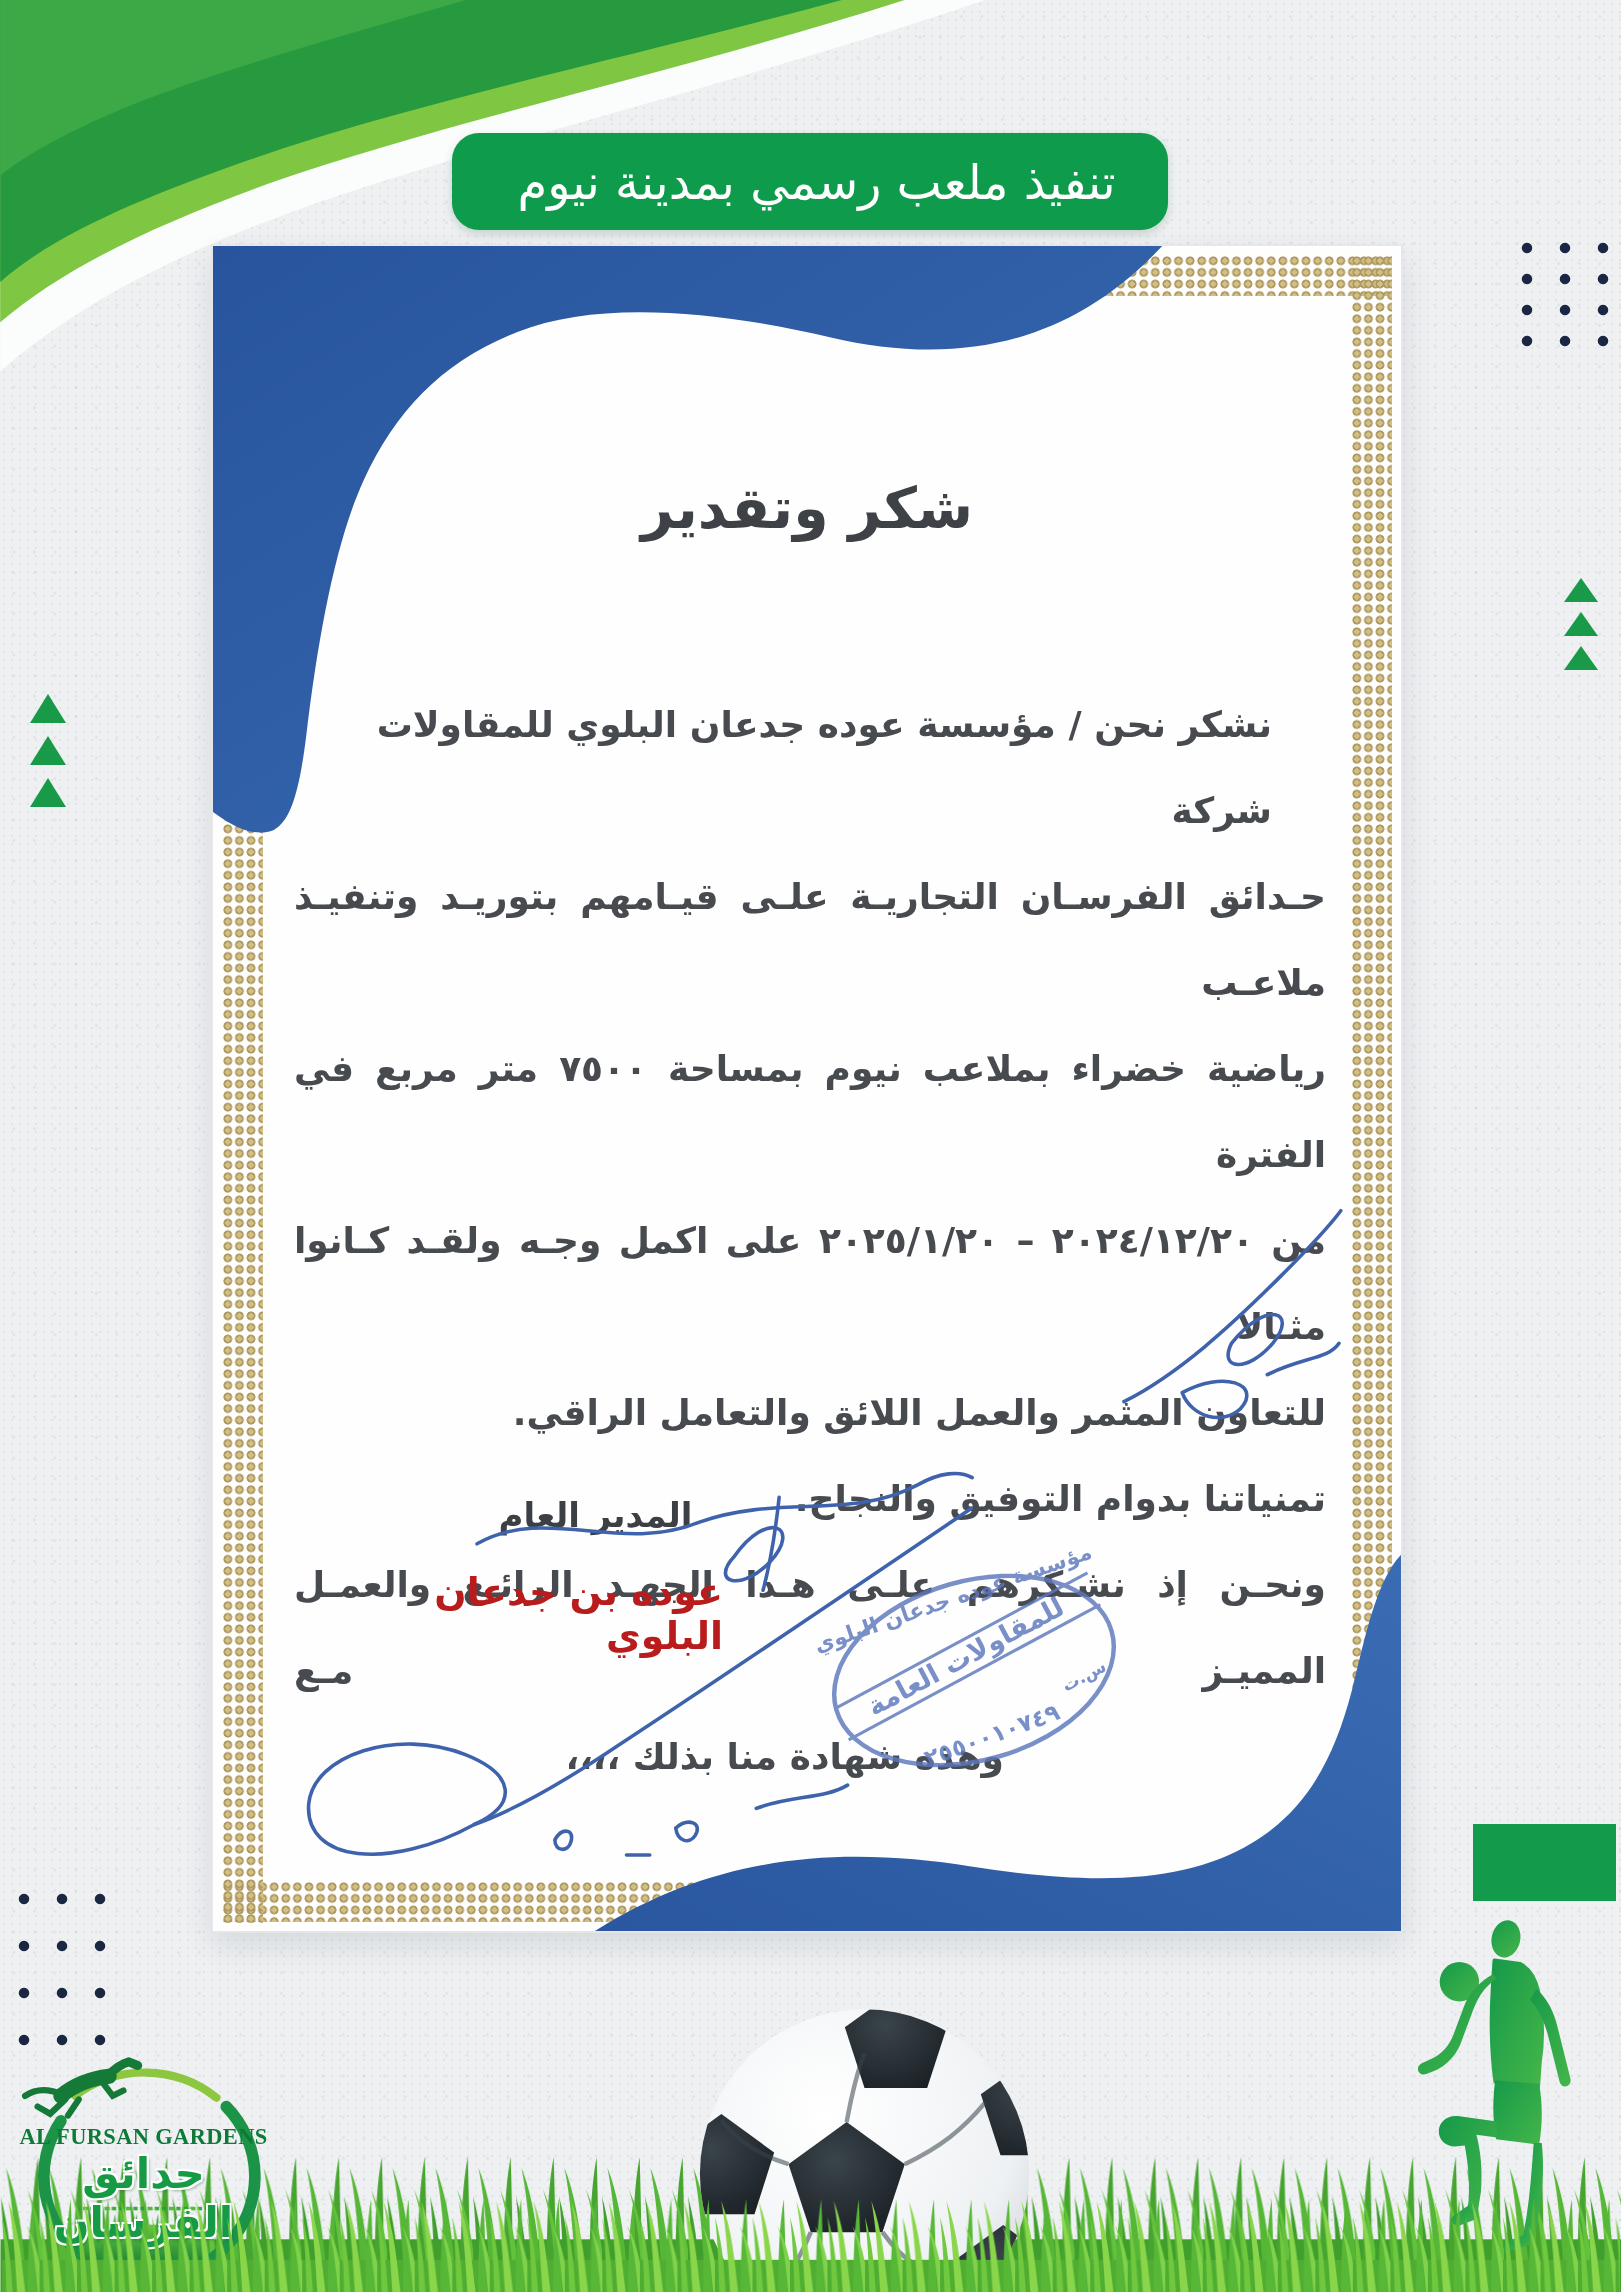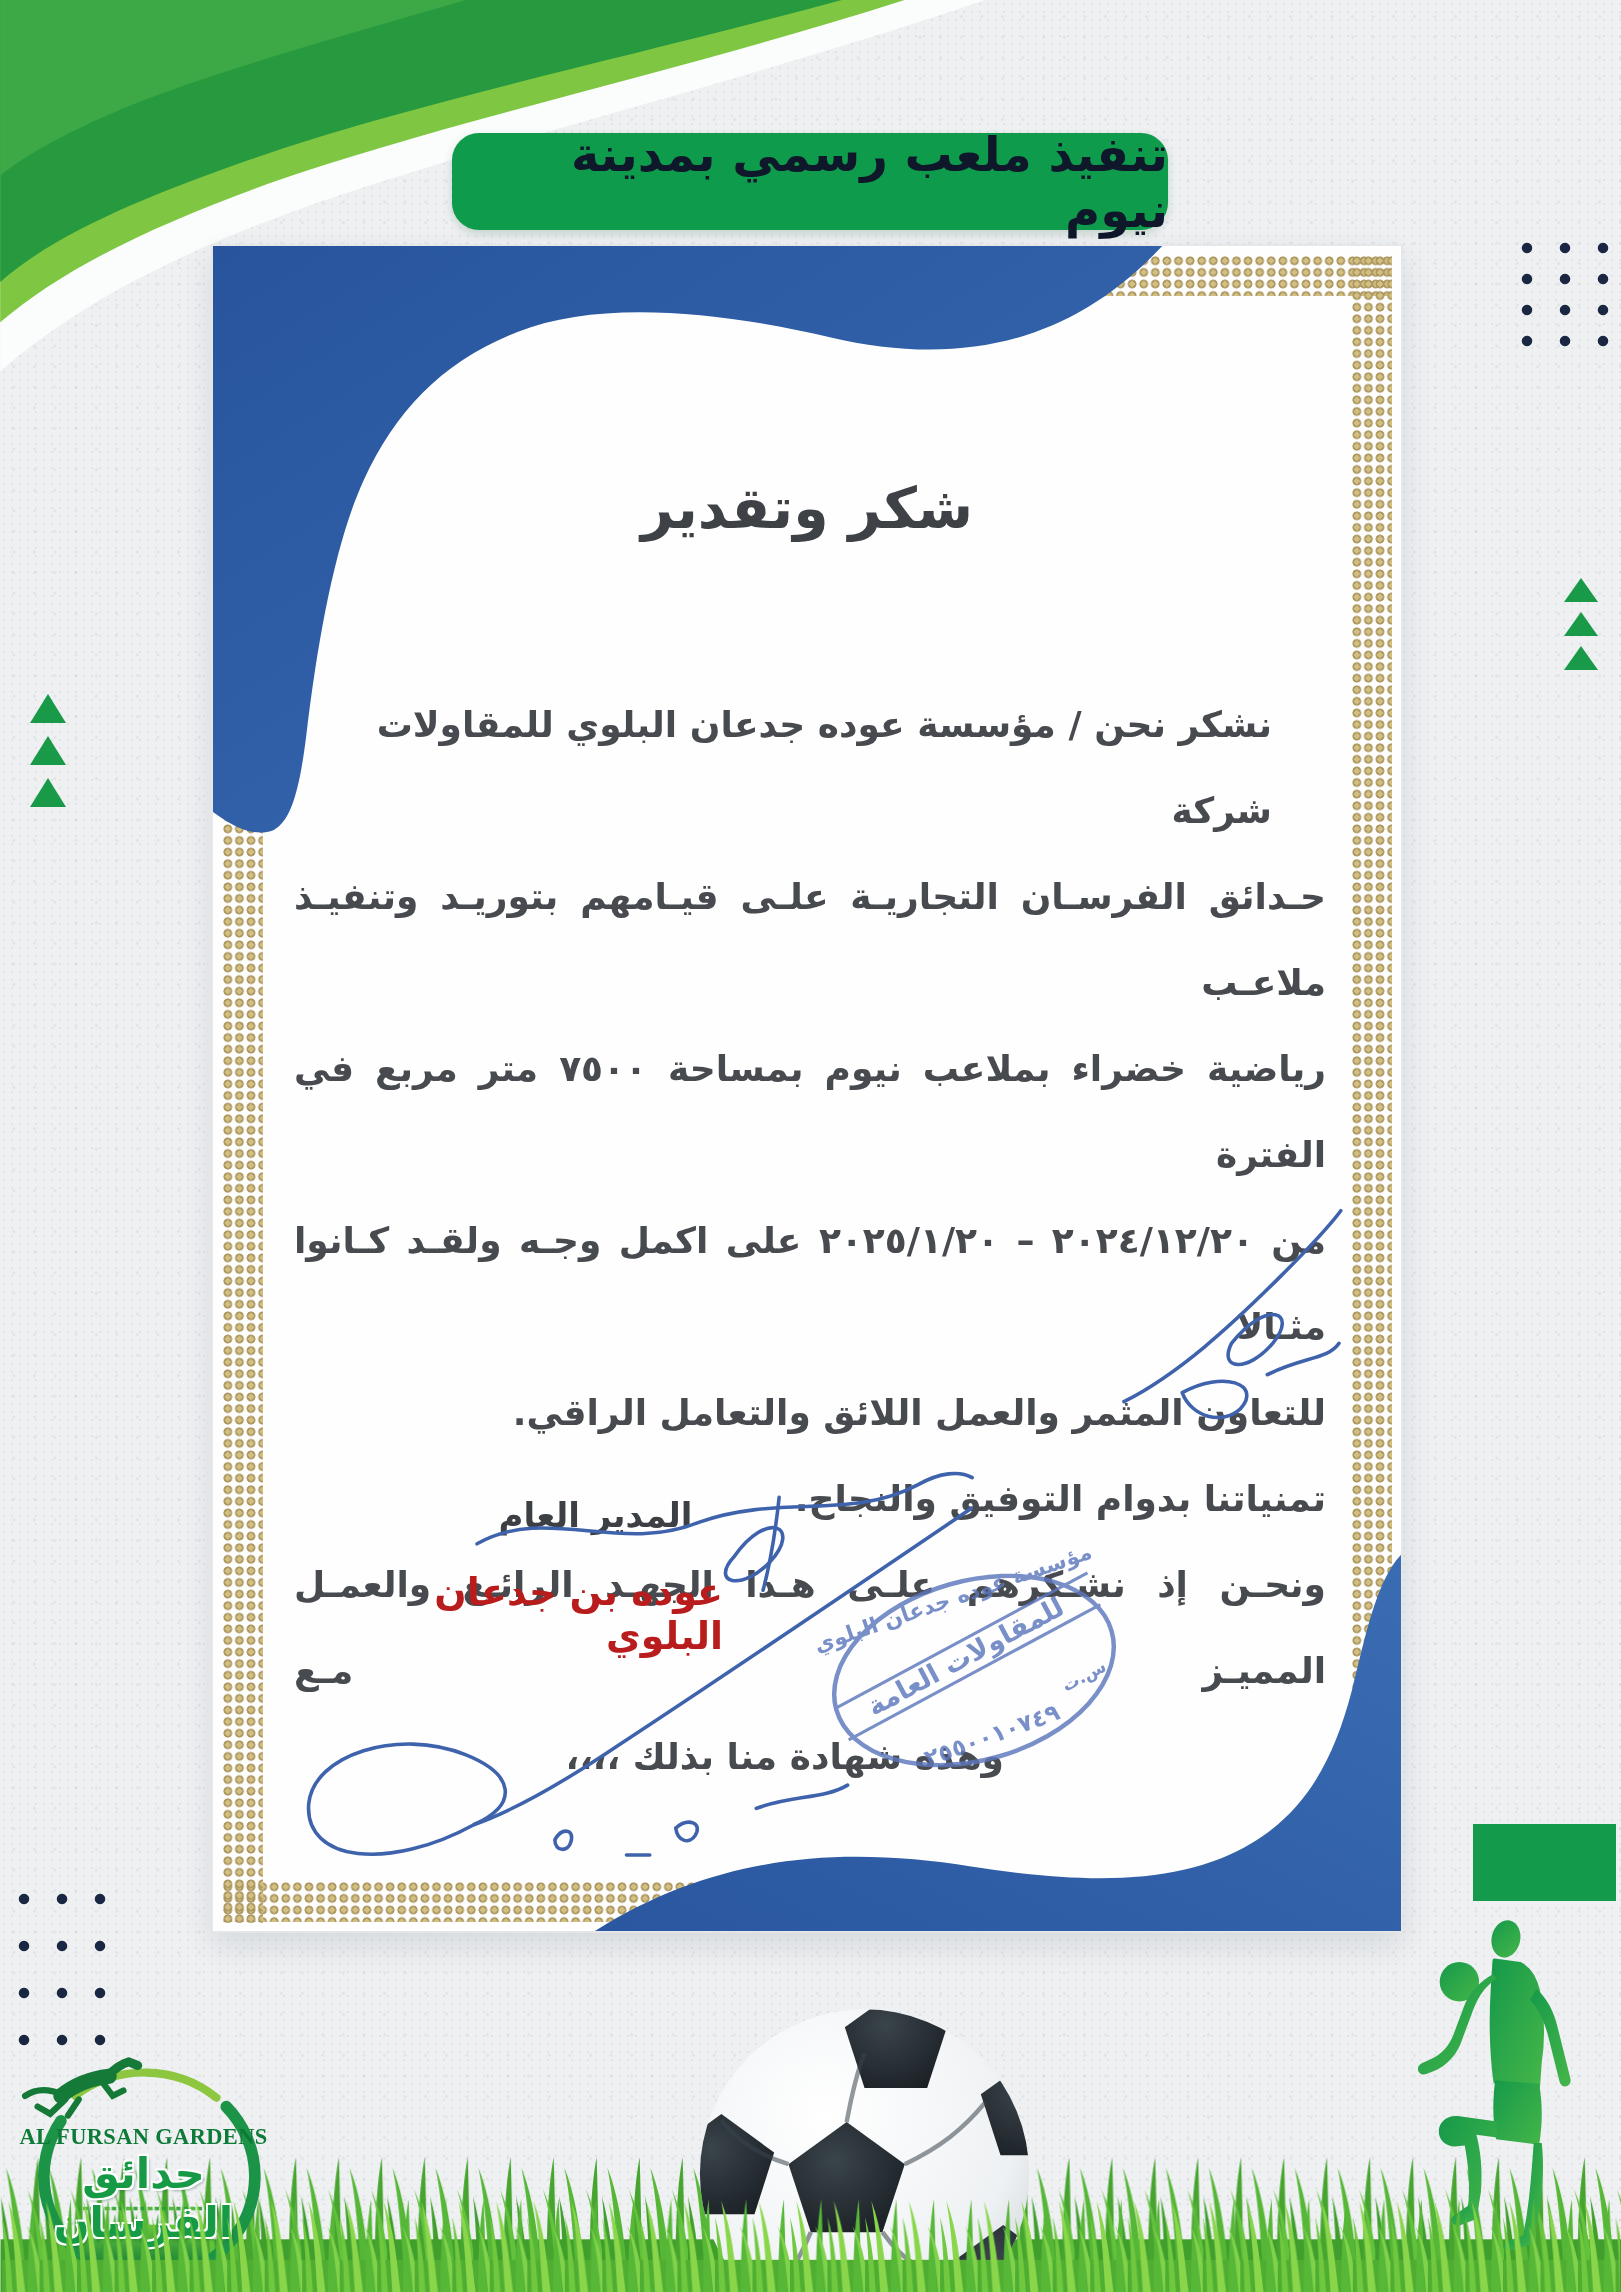--- a/index.html
+++ b/index.html
@@ -13,21 +13,21 @@
     background-position:0 0, 3.6px 6.3px;
     font-family:"DejaVu Sans", sans-serif;
   }
   .abs{position:absolute;}
   
   .banner{
     left:452px;top:133px;width:716px;height:97px;border-radius:27px;
     background:#0f9b4c;display:flex;align-items:center;justify-content:center;
     box-shadow:0 3.6px 9px rgba(20,90,50,.18);
   }
-  .banner .t{color:#0f172a;font-size:48px;font-weight:bold;direction:rtl;padding-left:13px;}
+  .banner .t{color:#ffffff;font-size:48px;font-weight:normal;direction:rtl;padding-left:13px;}
   
   .cert{
     left:213px;top:246px;width:1188px;height:1685px;background:#fefefe;
     box-shadow:0 0 0 1.8px #e6e7e9, 0 12.5px 30px rgba(60,70,80,.14);
   }
   .golddots{
     background-image:radial-gradient(circle at 5.8px 5.8px,#d3bf82 0 2.7px,#ab965e 2.7px 4.1px,transparent 4.7px);
     background-size:11.6px 11.6px;
   }
   .gd-top{left:9px;top:9px;width:1171px;height:41px;}

